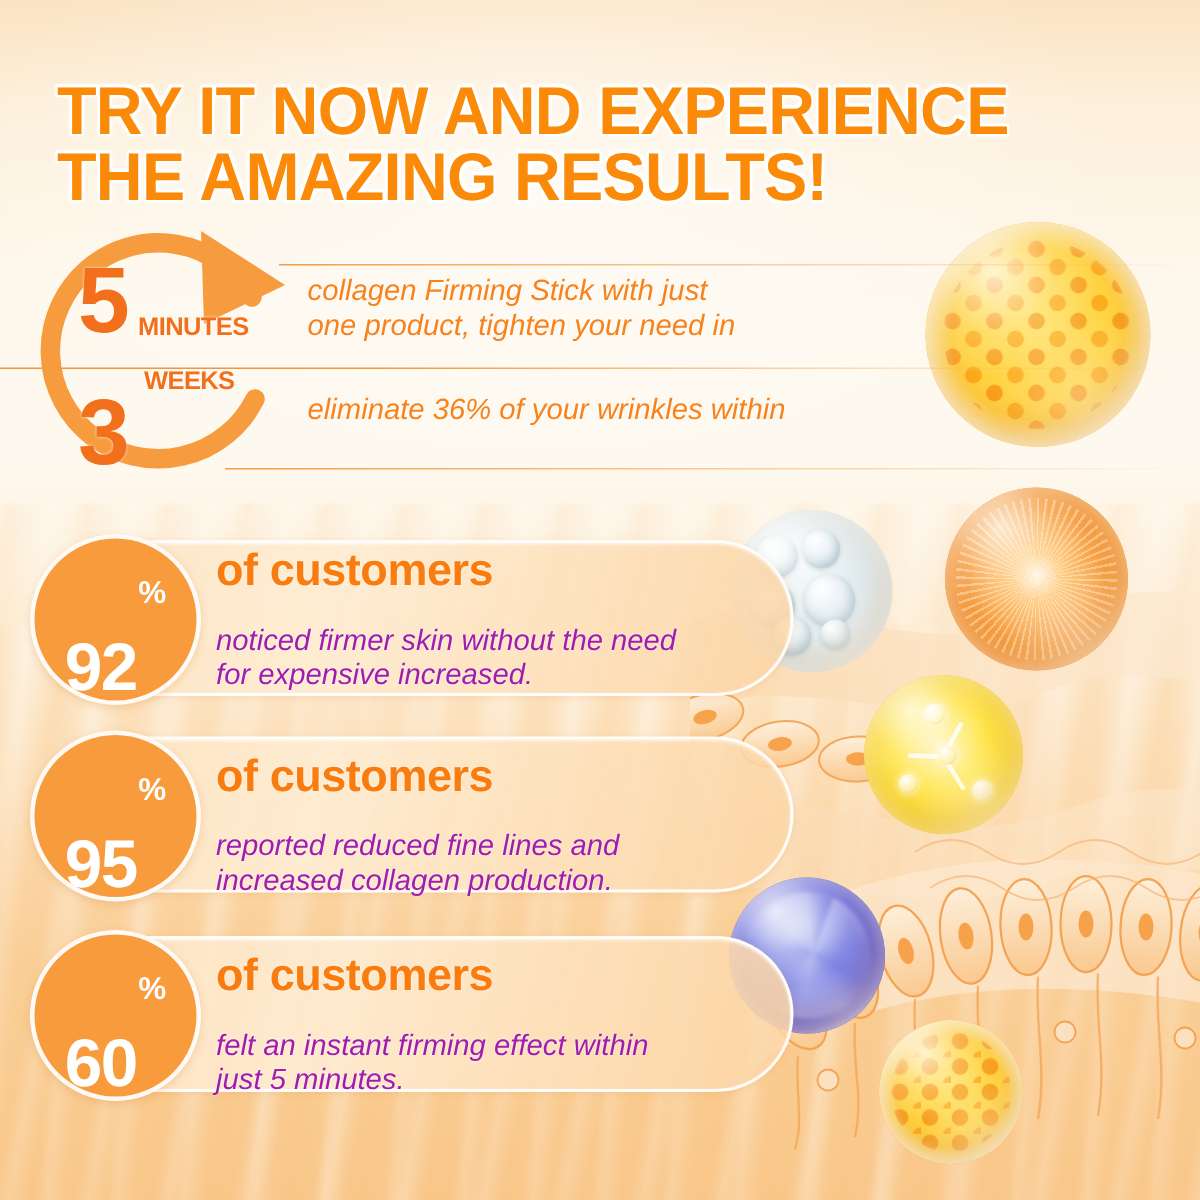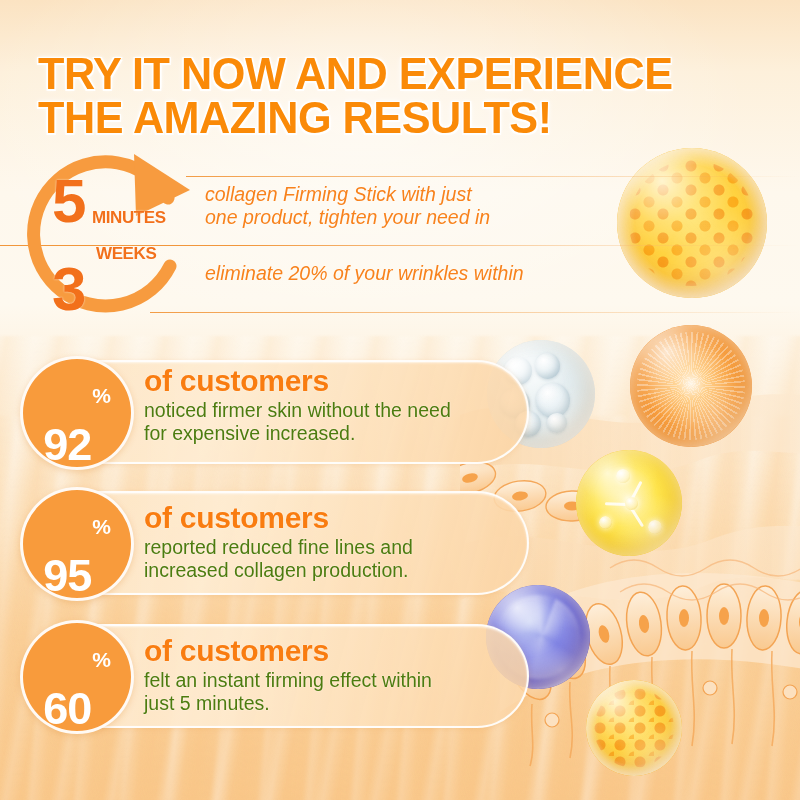--- a/index.html
+++ b/index.html
@@ -138,21 +138,21 @@
   }
   .pct .n{font-size:45px;font-weight:bold;line-height:45px;letter-spacing:-1px;}
   .pct .s{font-size:21px;font-weight:bold;line-height:21px;align-self:flex-start;margin-top:26px;margin-left:1px;}
 
   .stat-body{position:absolute;left:124px;top:8px;width:370px;}
   .stat-title{
     color:#F97C10;font-size:30px;font-weight:bold;line-height:34px;letter-spacing:-0.3px;
     text-shadow:0 0 2px rgba(255,255,255,.6);
   }
   .stat-desc{
-    color:#4d7c0f;font-size:19.5px;line-height:23px;margin-top:1px;
+    color:#a21caf;font-style:italic;font-size:19.5px;line-height:23px;margin-top:18px;
     text-shadow:0 0 2px rgba(255,255,255,.7);
   }
   .stat.s2 .stat-body{top:14px;}
   .stat.s3 .stat-body{top:14px;}
 
   
   .art{position:absolute;right:0;top:0;width:330px;height:800px;pointer-events:none;}
 
   .sphere{position:absolute;border-radius:50%;overflow:hidden;}
   .sphere::after{
@@ -379,21 +379,21 @@
       <span class="bignum">3</span>
       <span class="unit">WEEKS</span>
     </div>
   </div>
 
   <div class="callout-text c1">
     <div>collagen Firming Stick with just</div>
     <div>one product, tighten your need in</div>
   </div>
   <div class="callout-text c2">
-    <div>eliminate 20% of your wrinkles within</div>
+    <div>eliminate 36% of your wrinkles within</div>
   </div>
 
   <div class="stat s1">
     <div class="pill"></div>
     <div class="stat-body">
       <div class="stat-title">of customers</div>
       <div class="stat-desc">
         <div>noticed firmer skin without the need</div>
         <div>for expensive increased.</div>
       </div>

